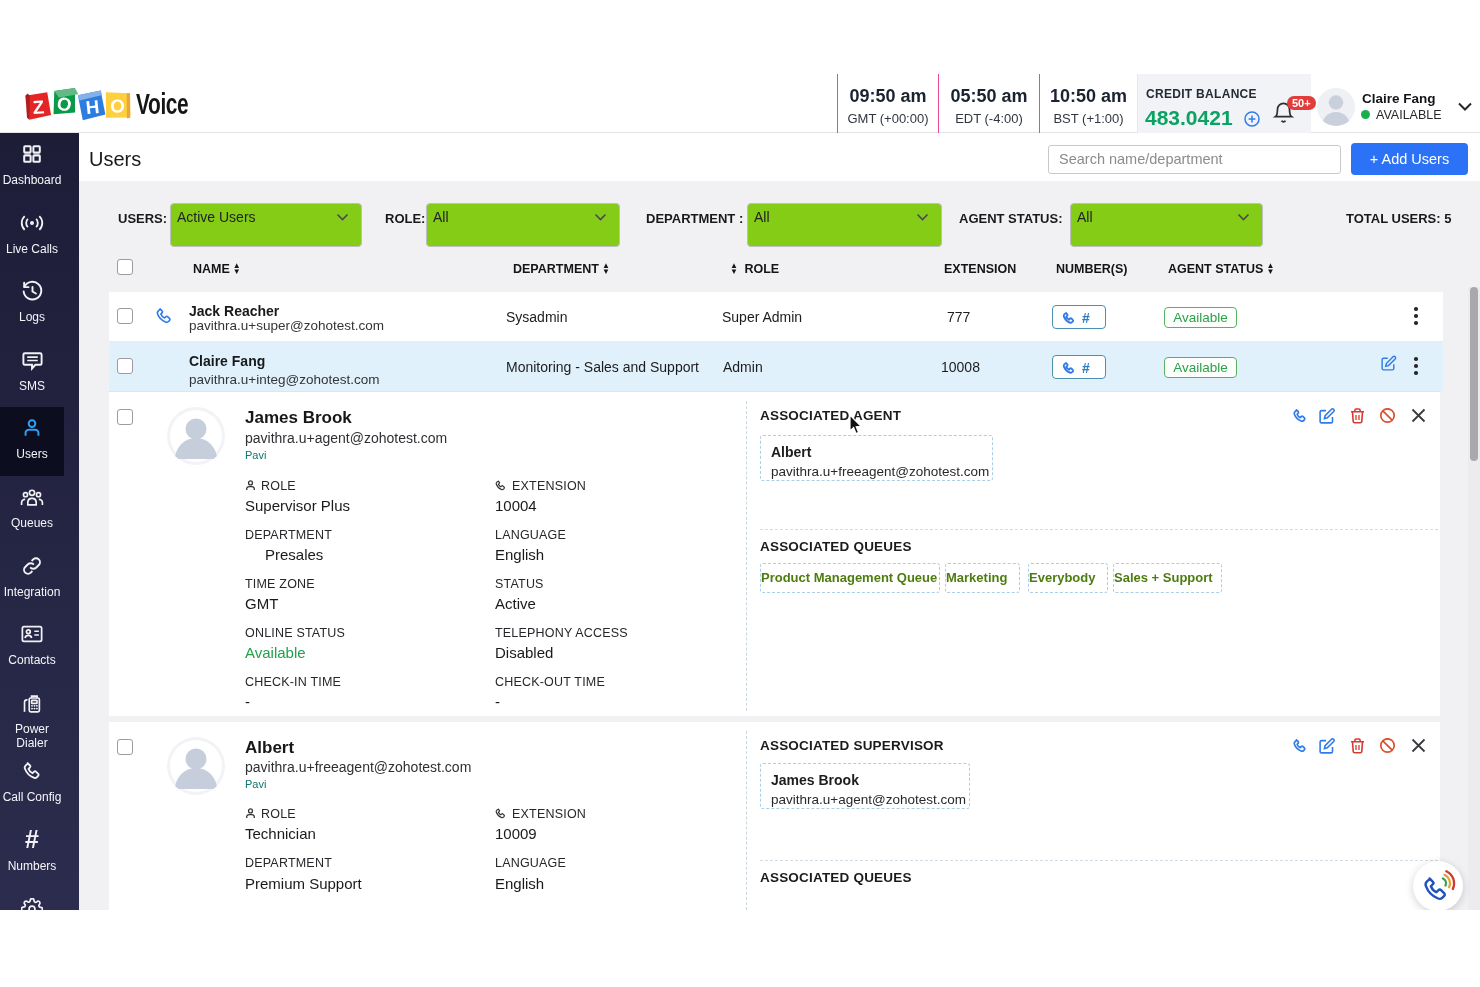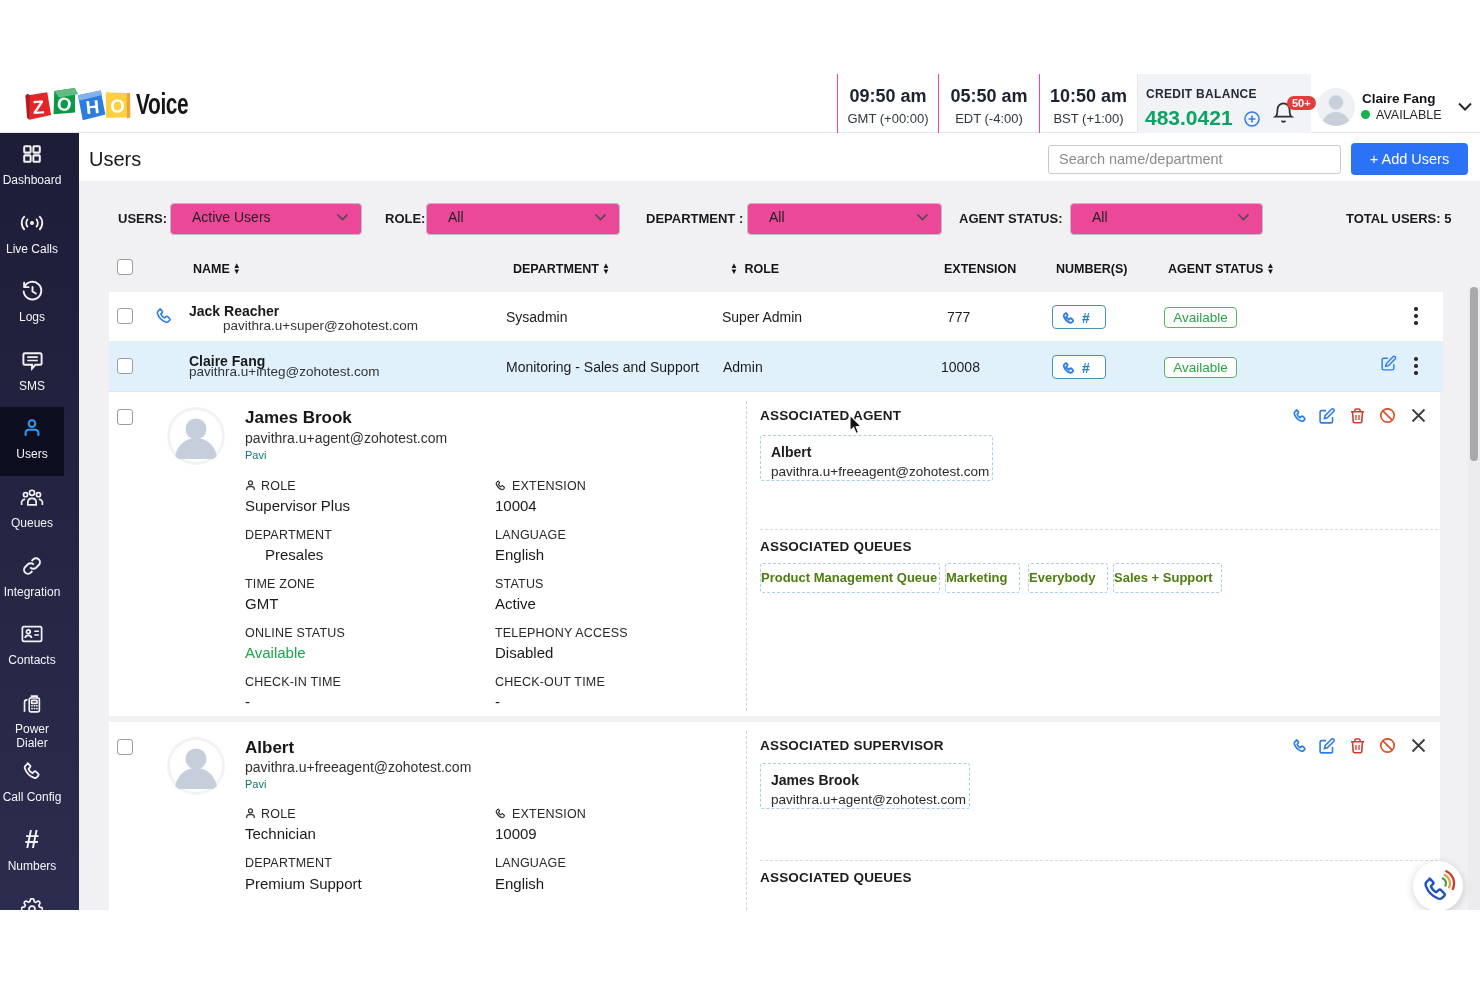--- a/index.html
+++ b/index.html
@@ -22,21 +22,21 @@
 .sitem .ic svg { display:block; margin:0 auto; }
 .sitem.active { background:#0d0d20; }
 
 #main { position:absolute; left:79px; top:59px; width:1401px; height:777px; }
 #trow { position:absolute; left:0; top:0; width:1401px; height:48px; background:#fff; }
 #trow h1 { position:absolute; left:10px; top:15px; font-size:20px; font-weight:normal; color:#1a1a1a; }
 #search { position:absolute; left:969px; top:12px; width:293px; height:29px; border:1px solid #c9c9cc; border-radius:3px; font-size:14.5px; color:#8b8b90; padding-left:10px; line-height:27px; background:#fff; }
 #addbtn { position:absolute; left:1272px; top:10px; width:117px; height:32px; background:#2b72f6; color:#fff; border-radius:4px; font-size:14.5px; text-align:center; line-height:32px; }
 
 .flabel { position:absolute; font-size:13px; font-weight:bold; color:#18191b; top:78px; }
-.fdrop { position:absolute; top:70px; height:32px; background:#ec4899; border:1px solid #bdbdc2; border-radius:4px; font-size:14px; color:#232323; padding:5px 0 0 21px; }
+.fdrop { position:absolute; top:70px; height:44px; background:#84cc16; border:1px solid #bdbdc2; border-radius:4px; font-size:14px; color:#232323; padding:5px 0 0 6px; }
 .fdrop svg { position:absolute; right:12px; top:9px; }
 
 .th { position:absolute; top:129px; font-size:12.5px; font-weight:bold; color:#141414; }
 .sort { display:inline-block; font-size:8px; line-height:5.5px; vertical-align:middle; margin:0 3px; transform:translateY(-1px); color:#141414; }
 .ckb { position:absolute; width:16px; height:16px; border:1.5px solid #9b9ba1; border-radius:3px; background:#fff; }
 .rowline { position:absolute; left:30px; width:1334px; background:#fff; }
 .name { font-weight:bold; font-size:14px; color:#19191b; }
 .mail { font-size:13.5px; color:#333538; }
 .cell { position:absolute; font-size:14px; color:#1c1c1f; }
 .numbtn { position:absolute; width:54px; height:24px; border:1.5px solid #4a8fb4; border-radius:4px; background:#fff; text-align:center; }
@@ -285,40 +285,40 @@
     <div class="th" style="left:865px;">EXTENSION</div>
     <div class="th" style="left:977px;">NUMBER(S)</div>
     <div class="th" style="left:1089px;">AGENT STATUS<span class="sort">▲<br>▼</span></div>
 
     <div class="rowline" style="top:159px;height:51px;border-bottom:1px solid #e9e9eb;">
       <div class="ckb" style="left:8px;top:16px;"></div>
       <div class="abs" style="left:45px;top:14px;"><svg width="20" height="20" viewBox="0 0 24 24" fill="none" stroke="#2f7ce8" stroke-width="2">
             <path d="M7.2 3.4l2.6 2.6c.5.5.5 1.4 0 2l-1.6 1.7c.6 1.7 2.7 4 4.4 4.7l1.7-1.7c.6-.6 1.5-.6 2 0l2.5 2.5c.5.6.5 1.4 0 2l-1.4 1.4c-.9.9-2.3 1.2-3.5.7-4.3-1.7-8-5.4-9.6-9.7-.5-1.2-.2-2.6.7-3.5l1.3-1.3c.6-.5 1.4-.5 1.9 0z" stroke-linejoin="round"></path>
           </svg></div>
       <div class="abs name" style="left:80px;top:11px;">Jack Reacher</div>
-      <div class="abs mail" style="left:80px;top:26px;margin-left:34px;">pavithra.u+super@zohotest.com</div>
+      <div class="abs mail" style="left:80px;top:26px;">pavithra.u+super@zohotest.com</div>
       <div class="cell" style="left:397px;top:17px;">Sysadmin</div>
       <div class="cell" style="left:613px;top:17px;">Super Admin</div>
       <div class="cell" style="left:838px;top:17px;">777</div>
       <div class="numbtn" style="left:943px;top:13px;"><svg width="38" height="15" viewBox="0 0 38 15" style="margin-top:4px;">
             <path transform="scale(0.62) translate(2,1)" d="M7.2 3.4l2.6 2.6c.5.5.5 1.4 0 2l-1.6 1.7c.6 1.7 2.7 4 4.4 4.7l1.7-1.7c.6-.6 1.5-.6 2 0l2.5 2.5c.5.6.5 1.4 0 2l-1.4 1.4c-.9.9-2.3 1.2-3.5.7-4.3-1.7-8-5.4-9.6-9.7-.5-1.2-.2-2.6.7-3.5l1.3-1.3c.6-.5 1.4-.5 1.9 0z" fill="none" stroke="#2f7ce8" stroke-width="3"></path>
             <text x="22" y="13" font-size="14" font-weight="bold" fill="#2b7dc0" font-family="Liberation Sans">#</text>
           </svg></div>
       <div class="avail" style="left:1055px;top:15px;">Available</div>
       <div class="dots" style="left:1305px;top:15px;">
           <div class="dot"></div>
           <div class="dot"></div>
           <div class="dot"></div>
         </div>
     </div>
 
     <div class="rowline" style="top:208px;height:50px;background:#e1f1fb;">
       <div class="ckb" style="left:8px;top:17px;"></div>
       <div class="abs name" style="left:80px;top:12px;">Claire Fang</div>
-      <div class="abs mail" style="left:80px;top:23px;text-align:center;">pavithra.u+integ@zohotest.com</div>
+      <div class="abs mail" style="left:80px;top:31px;text-align:center;">pavithra.u+integ@zohotest.com</div>
       <div class="cell" style="left:397px;top:18px;">Monitoring - Sales and Support</div>
       <div class="cell" style="left:614px;top:18px;">Admin</div>
       <div class="cell" style="left:832px;top:18px;">10008</div>
       <div class="numbtn" style="left:943px;top:14px;"><svg width="38" height="15" viewBox="0 0 38 15" style="margin-top:4px;">
             <path transform="scale(0.62) translate(2,1)" d="M7.2 3.4l2.6 2.6c.5.5.5 1.4 0 2l-1.6 1.7c.6 1.7 2.7 4 4.4 4.7l1.7-1.7c.6-.6 1.5-.6 2 0l2.5 2.5c.5.6.5 1.4 0 2l-1.4 1.4c-.9.9-2.3 1.2-3.5.7-4.3-1.7-8-5.4-9.6-9.7-.5-1.2-.2-2.6.7-3.5l1.3-1.3c.6-.5 1.4-.5 1.9 0z" fill="none" stroke="#2f7ce8" stroke-width="3"></path>
             <text x="22" y="13" font-size="14" font-weight="bold" fill="#2b7dc0" font-family="Liberation Sans">#</text>
           </svg></div>
       <div class="avail" style="left:1055px;top:16px;">Available</div>
       <div class="abs" style="left:1271px;top:14px;"><svg width="17" height="17" viewBox="0 0 24 24" fill="none" stroke="#2f7ce8" stroke-width="2">
             <path d="M11 4.5H5a2 2 0 0 0-2 2V19a2 2 0 0 0 2 2h12.5a2 2 0 0 0 2-2v-6"></path>

